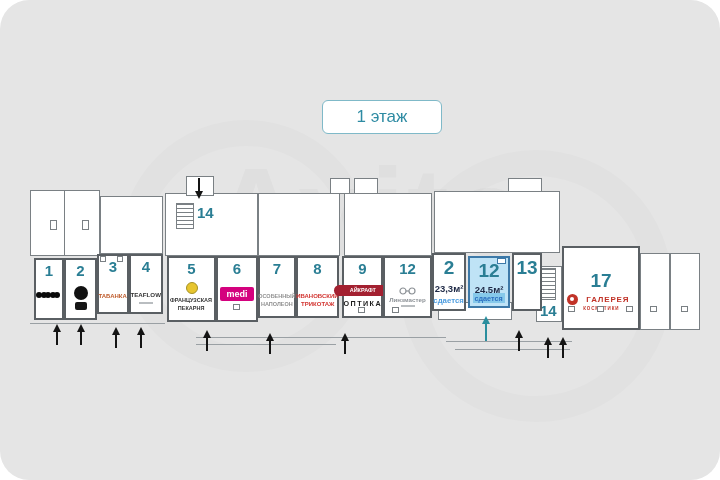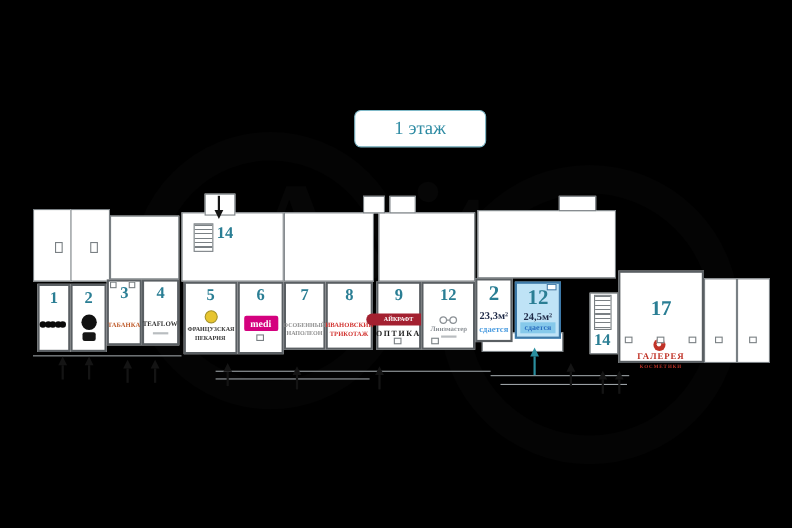--- a/index.html
+++ b/index.html
@@ -1,17 +1,17 @@
 <!DOCTYPE html>
 <html><head>
 <meta charset="utf-8">
 <style>
   html,body{margin:0;padding:0;background:#fff;}
-  .canvas{position:relative;width:720px;height:480px;background:#000000;overflow:hidden;
-          font-family:Liberation Serif, serif;}
+  .canvas{position:relative;width:720px;height:480px;background:#e5e5e5;overflow:hidden;
+          font-family:Liberation Sans, sans-serif;border-radius:29px;}
   
   .room{position:absolute;border:1.5px solid #7a8084;background:#fff;box-sizing:border-box;}
   .unit{position:absolute;border:2px solid #5a5f63;background:#fff;box-sizing:border-box;
         display:flex;flex-direction:column;align-items:center;}
   .num{color:#2a7e94;font-weight:bold;font-size:15px;line-height:1.1;margin-top:3px;}
   .num.big{font-size:19px;}
   .tiny{font-size:10px;line-height:1.15;white-space:nowrap;transform:scale(0.6);transform-origin:50% 50%;font-weight:bold;}
   .t55{transform:scale(0.55);} .t62{transform:scale(0.62);}
   .orange{color:#bf5b2b;} .dark{color:#333;} .gray{color:#909090;} .red{color:#d23430;}
   .lnz{color:#8c9196;}
@@ -24,21 +24,21 @@
   .medi{background:#d4017e;color:#fff;font-weight:bold;font-size:9px;padding:2px 6px;border-radius:2px;margin-top:9px;}
   .oval{background:#a32030;color:#fff;border-radius:8px;padding:1px 5px;margin-top:7px;
         font-size:10px;display:flex;align-items:center;justify-content:center;height:9px;}
   .oval span{transform:scale(0.55);font-weight:bold;white-space:nowrap;}
   .optika{color:#1c1c1c;font-weight:bold;font-size:10px;letter-spacing:2px;transform:scale(0.72);margin-top:2px;}
   .dotrow{display:flex;margin-top:12px;}
   .dot{width:6px;height:6px;border-radius:50%;background:#0a0a0a;margin-left:-1.5px;}
   .circ-black{width:14px;height:14px;border-radius:50%;background:#111;margin-top:6px;}
   .tag-black{width:12px;height:8px;border-radius:2px;background:#161616;margin-top:2px;}
   .circ-yellow{width:12px;height:12px;border-radius:50%;background:#e7c52f;border:1.5px solid #a59227;margin-top:4px;box-sizing:border-box;}
-  .gal-row{display:flex;align-items:center;margin-top:16px;flex-direction:column;}
+  .gal-row{display:flex;align-items:center;margin-top:2px;}
   .gal-circ{width:11px;height:11px;border-radius:50%;background:#c13328;margin-right:3px;position:relative;}
   .gal-circ::after{content:"";position:absolute;left:3px;top:3px;width:4px;height:4px;border-radius:50%;background:#fff;}
   .gal-name{color:#c13328;font-weight:bold;font-size:10px;letter-spacing:1px;transform:scale(0.8);}
   .gal-sub{color:#c13328;font-size:10px;letter-spacing:2px;transform:scale(0.45);margin-top:-2px;font-weight:bold;}
   .hatch{position:absolute;background:repeating-linear-gradient(180deg,#7a8084 0 1px,#fff 1px 4px);
          border:1.5px solid #7a8084;box-sizing:border-box;}
   .stair-label{position:absolute;color:#2a7e94;font-weight:bold;font-size:15px;background:#fff;padding:0 1px;line-height:1;}
   .sq{position:absolute;width:7px;height:6px;border:1.2px solid #7a8084;background:#fff;box-sizing:border-box;}
   .sq.blue{border-color:#3d79a8;}
   .hline{position:absolute;height:0;border-top:1px solid #9aa0a4;}
@@ -172,20 +172,23 @@
   </div>
 
   <div class="unit hl" style="left:468px;top:256px;width:42px;height:52px;">
     <div class="num big">12</div>
     <div class="area" style="margin-top:2px;">24,5м²</div>
     <div class="band">
         <span>сдается</span>
       </div>
   </div>
 
+  <div class="unit" style="left:512px;top:253px;width:30px;height:58px;">
+    <div class="num big">13</div>
+  </div>
 
   <div class="unit" style="left:562px;top:246px;width:78px;height:84px;padding-top:20px;">
     <div class="num big">17</div>
     <div class="gal-row">
       <div class="gal-circ"></div>
       <div class="gal-name">ГАЛЕРЕЯ</div>
     </div>
     <div class="gal-sub">КОСМЕТИКИ</div>
   </div>
 

